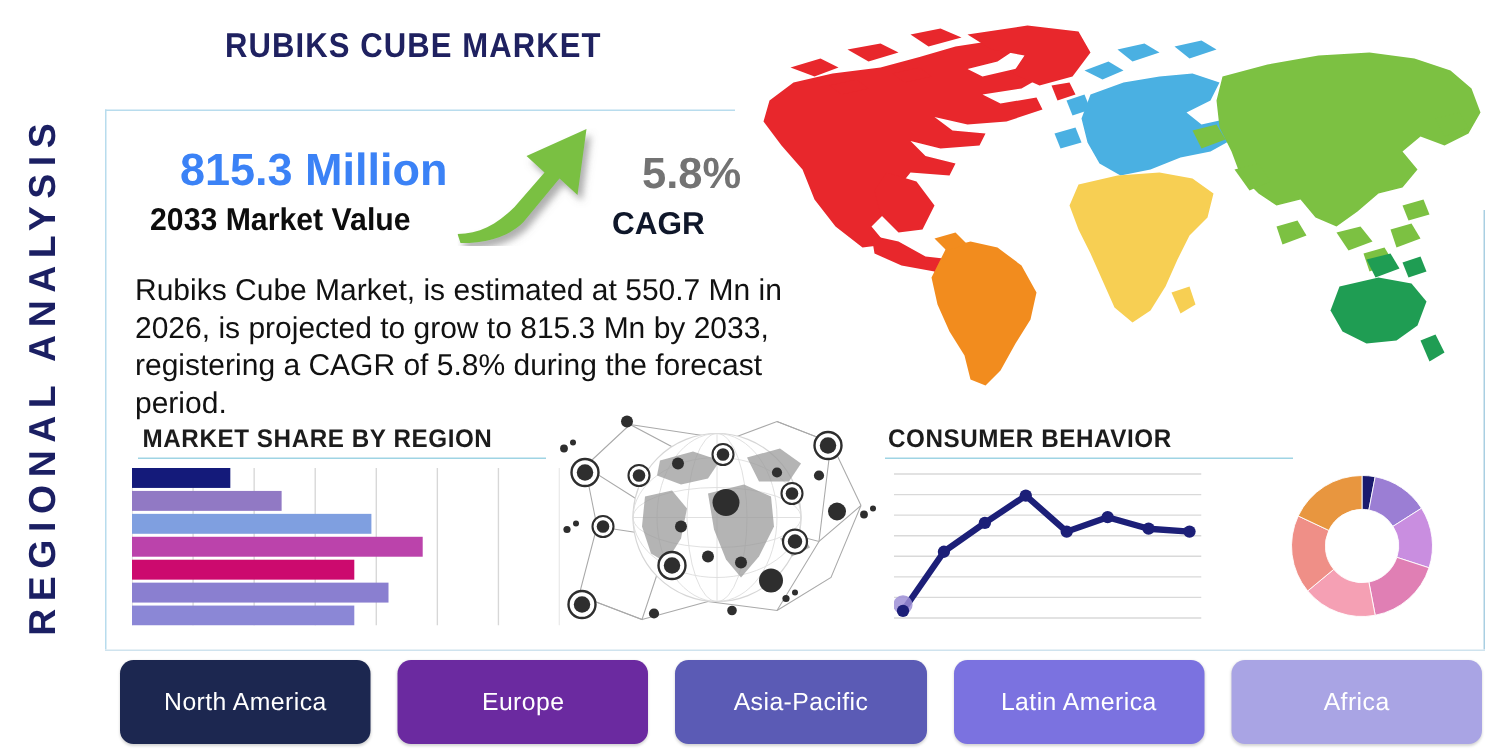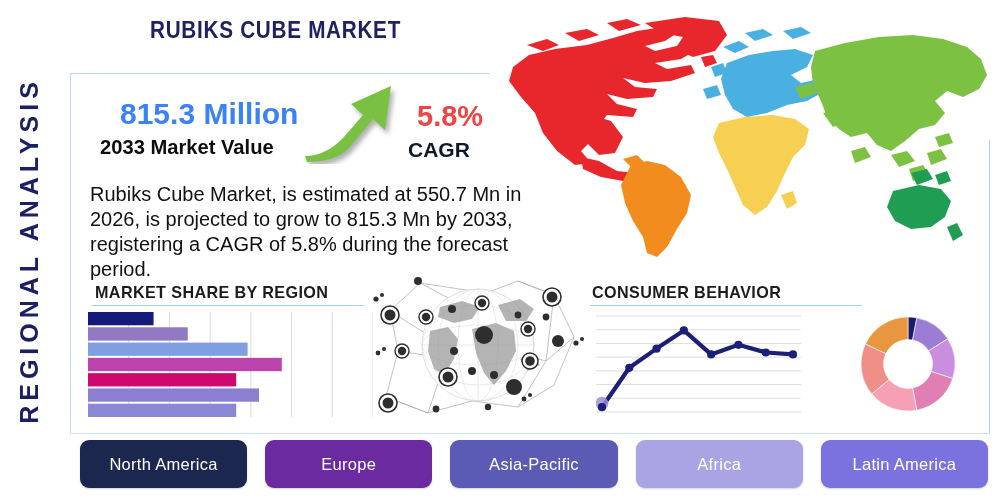--- a/index.html
+++ b/index.html
@@ -65,22 +65,22 @@
     font-family:"Liberation Sans Narrow","Liberation Sans",sans-serif;
     white-space:nowrap;letter-spacing:0px;
   }
   .kpi-label{
     position:absolute;left:100px;top:135px;
     font-size:21px;font-weight:700;color:#0d0d0d;
     white-space:nowrap;
     transform:scaleX(0.96);transform-origin:left center;
   }
   .cagr-value{
-    position:absolute;left:417px;top:100px;
-    font-size:29px;font-weight:700;color:#ef4444;
+    position:absolute;left:428px;top:100px;
+    font-size:29px;font-weight:700;color:#737373;
     font-family:"Liberation Sans Narrow","Liberation Sans",sans-serif;
     white-space:nowrap;
   }
   .cagr-label{
     position:absolute;left:408px;top:138px;
     font-size:21px;font-weight:700;color:#0f172a;
     white-space:nowrap;
   }
   .arrow-wrap{position:absolute;left:305px;top:82px;width:100px;height:82px;}
 
@@ -116,21 +116,21 @@
 
   
   .linechart{position:absolute;left:596px;top:310px;width:205px;height:108px;}
 
   
   .donut{position:absolute;left:852px;top:308px;width:112px;height:112px;}
 
   
   .regions{
     position:absolute;left:80px;top:440px;
-    width:908px;height:48px;
+    width:908px;height:56px;
     display:flex;gap:18px;
   }
   .region-btn{
     flex:1;border-radius:9px;
     display:flex;align-items:center;justify-content:center;
     color:#ffffff;font-size:16.5px;
     font-family:"Liberation Sans Narrow","Liberation Sans",sans-serif;
     letter-spacing:0.3px;
     box-shadow:0 1px 2px rgba(0,0,0,0.18);
     white-space:nowrap;
@@ -383,21 +383,21 @@
   <div class="regions" id="regions-row">
       <div class="region-btn" style="background: rgb(28, 39, 80);">
         <span>North America</span>
       </div>
       <div class="region-btn" style="background: rgb(107, 42, 160);">
         <span>Europe</span>
       </div>
       <div class="region-btn" style="background: rgb(91, 91, 181); align-items: center;">
         <span>Asia-Pacific</span>
       </div>
+      <div class="region-btn" style="background: rgb(123, 114, 224);">
+        <span>Latin America</span>
+      </div>
       <div class="region-btn" style="background: rgb(169, 164, 228);">
         <span>Africa</span>
       </div>
-      <div class="region-btn" style="background: rgb(123, 114, 224);">
-        <span>Latin America</span>
-      </div>
     </div>
 
 </div>
 
 </body></html>

